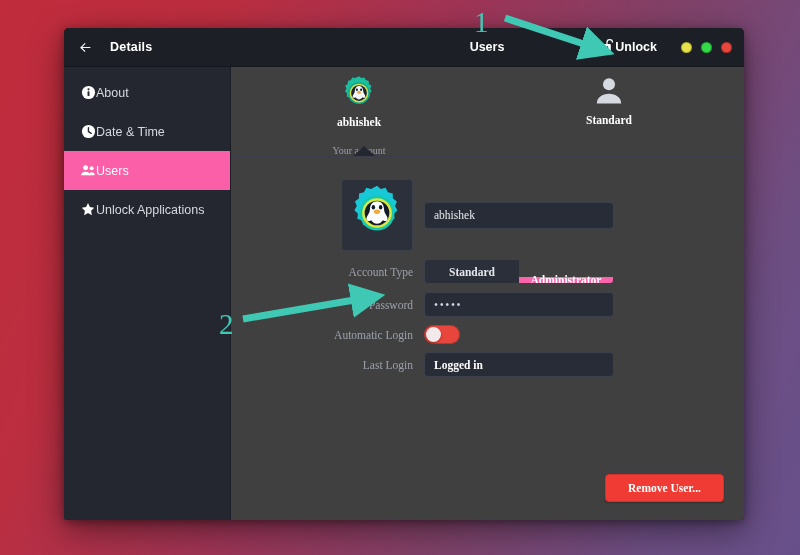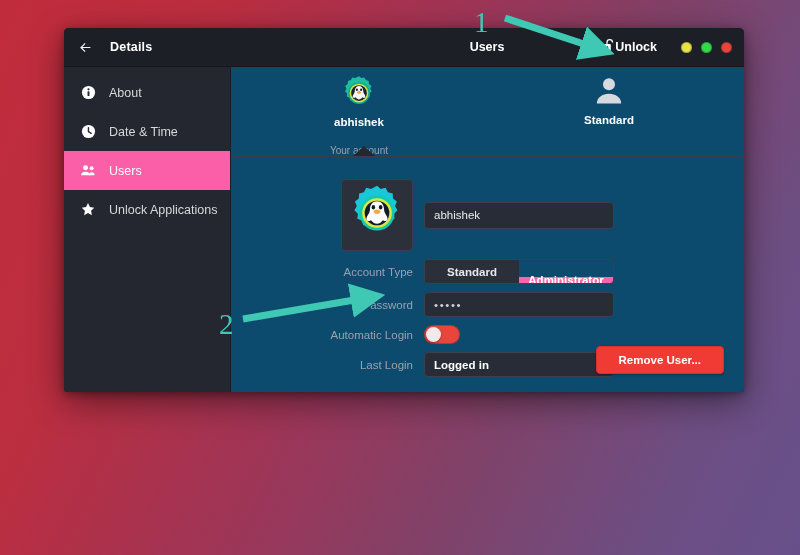--- a/index.html
+++ b/index.html
@@ -14,21 +14,21 @@
     background: linear-gradient(115deg, #c02c3c 0%, #bb2e40 22%, #9e3557 45%, #804269 65%, #6d4e83 85%, #67508a 100%);
     position: relative;
   }
 
   
   .window {
     position: absolute;
     left: 64px;
     top: 28px;
     width: 680px;
-    height: 364px;
+    height: 492px;
     background: #242730;
     border-radius: 5px 5px 3px 3px;
     box-shadow: 0 10px 34px rgba(0,0,0,0.45), 0 2px 8px rgba(0,0,0,0.35);
     overflow: hidden;
     display: flex;
     flex-direction: column;
   }
 
   
   .titlebar {
@@ -116,21 +116,20 @@
     border-right: 1px solid #1b1d25;
     padding-top: 6px;
     display: flex;
     flex-direction: column;
   }
   .side-item {
     height: 39px;
     display: flex;
     align-items: center;
     padding-left: 16px;
-    gap: 13px;
     color: #d6d8de;
     font-size: 12.5px;
   }
   .side-item.active {
     background: #f74a9e;
     background: #fb5fa8;
     color: #ffffff;
     font-weight: normal;
   }
   .side-icon {
@@ -139,25 +138,26 @@
     display: flex;
     align-items: center;
     justify-content: center;
     color: #ffffff;
   }
   .side-icon svg { display: block; }
 
   
   .content {
     flex: 1;
-    background: #0c4a6e;
+    background: #404040;
     display: flex;
     flex-direction: column;
     position: relative;
     min-width: 0;
+    font-family: Liberation Serif, serif;
   }
 
   .user-strip {
     height: 90px;
     min-height: 90px;
     display: flex;
     align-items: flex-start;
     position: relative;
   }
   .user-card {

